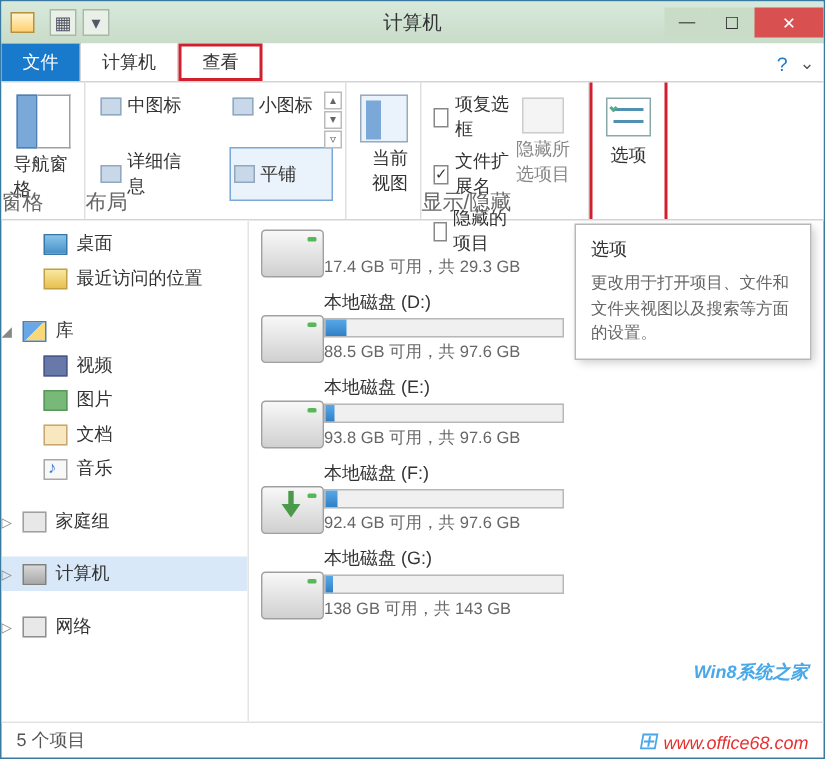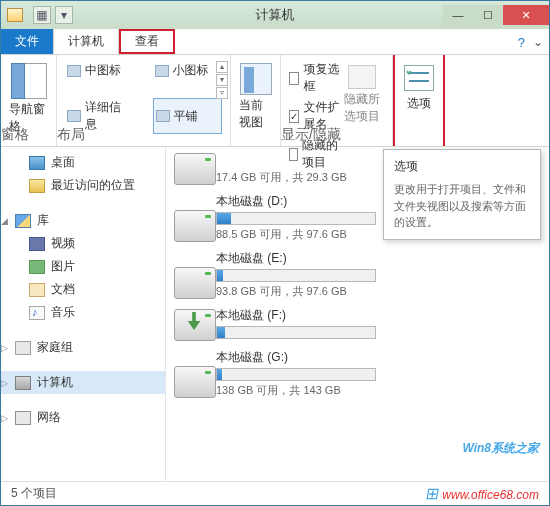--- a/index.html
+++ b/index.html
@@ -147,21 +147,21 @@
       </div>
       <div class="layout-arrows">
         <div class="la">▴</div>
         <div class="la">▾</div>
         <div class="la">▿</div>
       </div>
       <div class="rgroup-label">布局</div>
     </div>
     <div class="rgroup curview">
       <div class="cv-icon"></div>
-      <div style="margin-top:2px;color:#333;text-align:left">当前视图</div>
+      <div style="margin-top:2px;color:#333;text-align:right">当前视图</div>
     </div>
     <div class="rgroup show-group">
       <div style="display:flex">
         <div style="flex:1">
           <div class="chk-row">
               <div class="chk"></div>
               <span>项复选框</span>
             </div>
           <div class="chk-row">
               <div class="chk">✓</div>
@@ -266,20 +266,21 @@
           <div class="drv-text">93.8 GB 可用，共 97.6 GB</div>
         </div>
       </div>
       <div class="drive">
         <div class="drv-icon dl"></div>
         <div class="drv-info">
           <div class="drv-name">本地磁盘 (F:)</div>
           <div class="drv-bar">
               <div class="drv-fill" style="width:5%"></div>
             </div>
+          <div class="drv-text">92.4 GB 可用，共 97.6 GB</div>
         </div>
       </div>
       <div class="drive">
         <div class="drv-icon"></div>
         <div class="drv-info">
           <div class="drv-name">本地磁盘 (G:)</div>
           <div class="drv-bar">
               <div class="drv-fill" style="width:3%"></div>
             </div>
           <div class="drv-text">138 GB 可用，共 143 GB</div>

